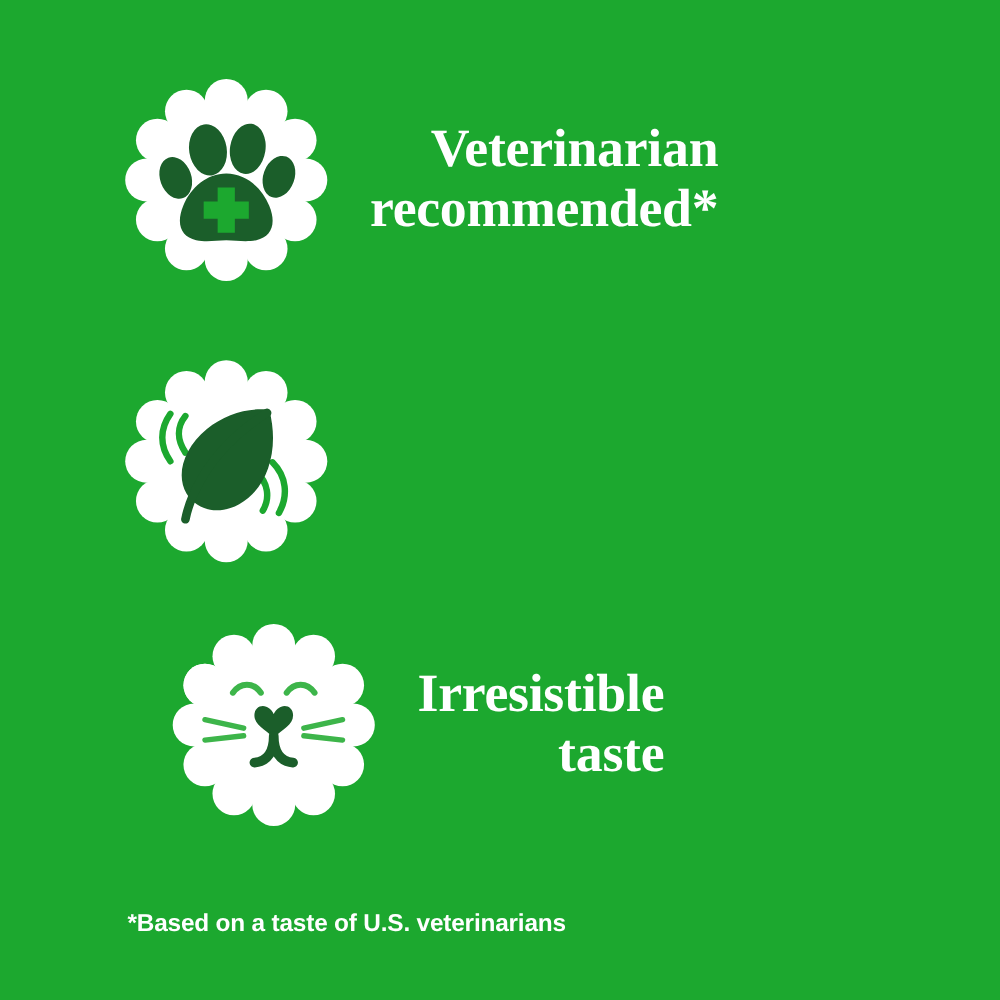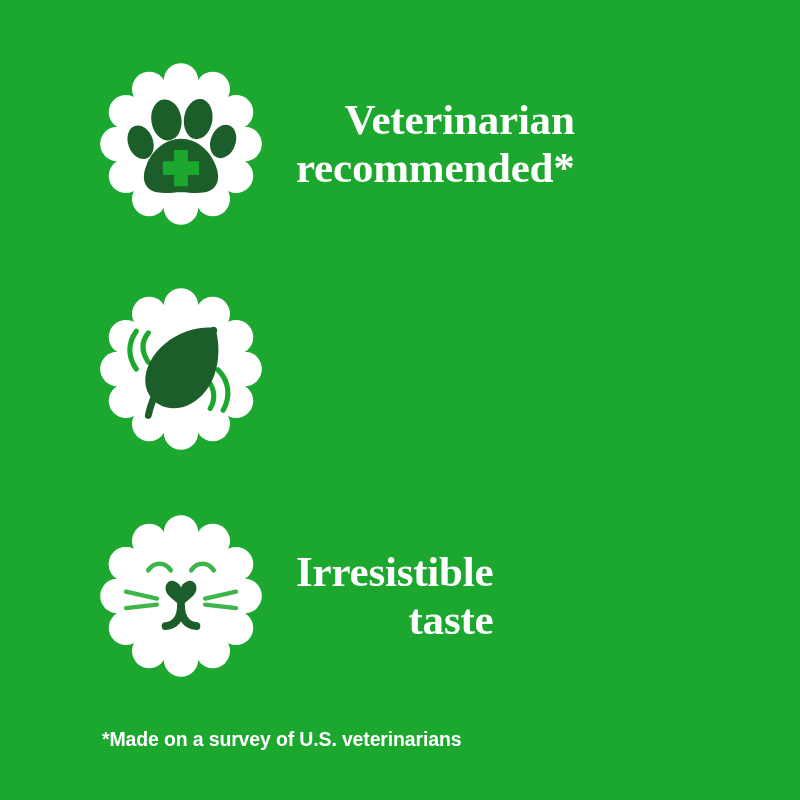--- a/index.html
+++ b/index.html
@@ -34,21 +34,21 @@
     left: 0;
     display: flex;
     flex-direction: row;
     align-items: center;
     width: 720px;
     text-align: right;
   }
 
   .benefit-row.row-0 { top: 58px; }
   .benefit-row.row-1 { top: 283px; }
-  .benefit-row.row-2 { top: 510px; }
+  .benefit-row.row-2 { top: 494px; margin-left: 38px; }
 
   .badge-wrap {
     position: relative;
     width: 186px;
     min-width: 186px;
     height: 172px;
     margin-left: 88px;
     display: flex;
     align-items: center;
     justify-content: center;
@@ -225,15 +225,15 @@
           <path d="M100 110 C 100 124 95 134 82 135
                    M100 110 C 100 124 105 134 118 135" stroke="#1B5E2A" stroke-width="9" fill="none" stroke-linecap="round"></path>
         </svg>
       </div>
       <div class="benefit-text">Irresistible
 taste</div>
     </div>
 
   </div>
 
-  <div class="footnote">*Made on a survey of U.S. veterinarians</div>
+  <div class="footnote">*Based on a taste of U.S. veterinarians</div>
 
 </div>
 
 </body></html>

